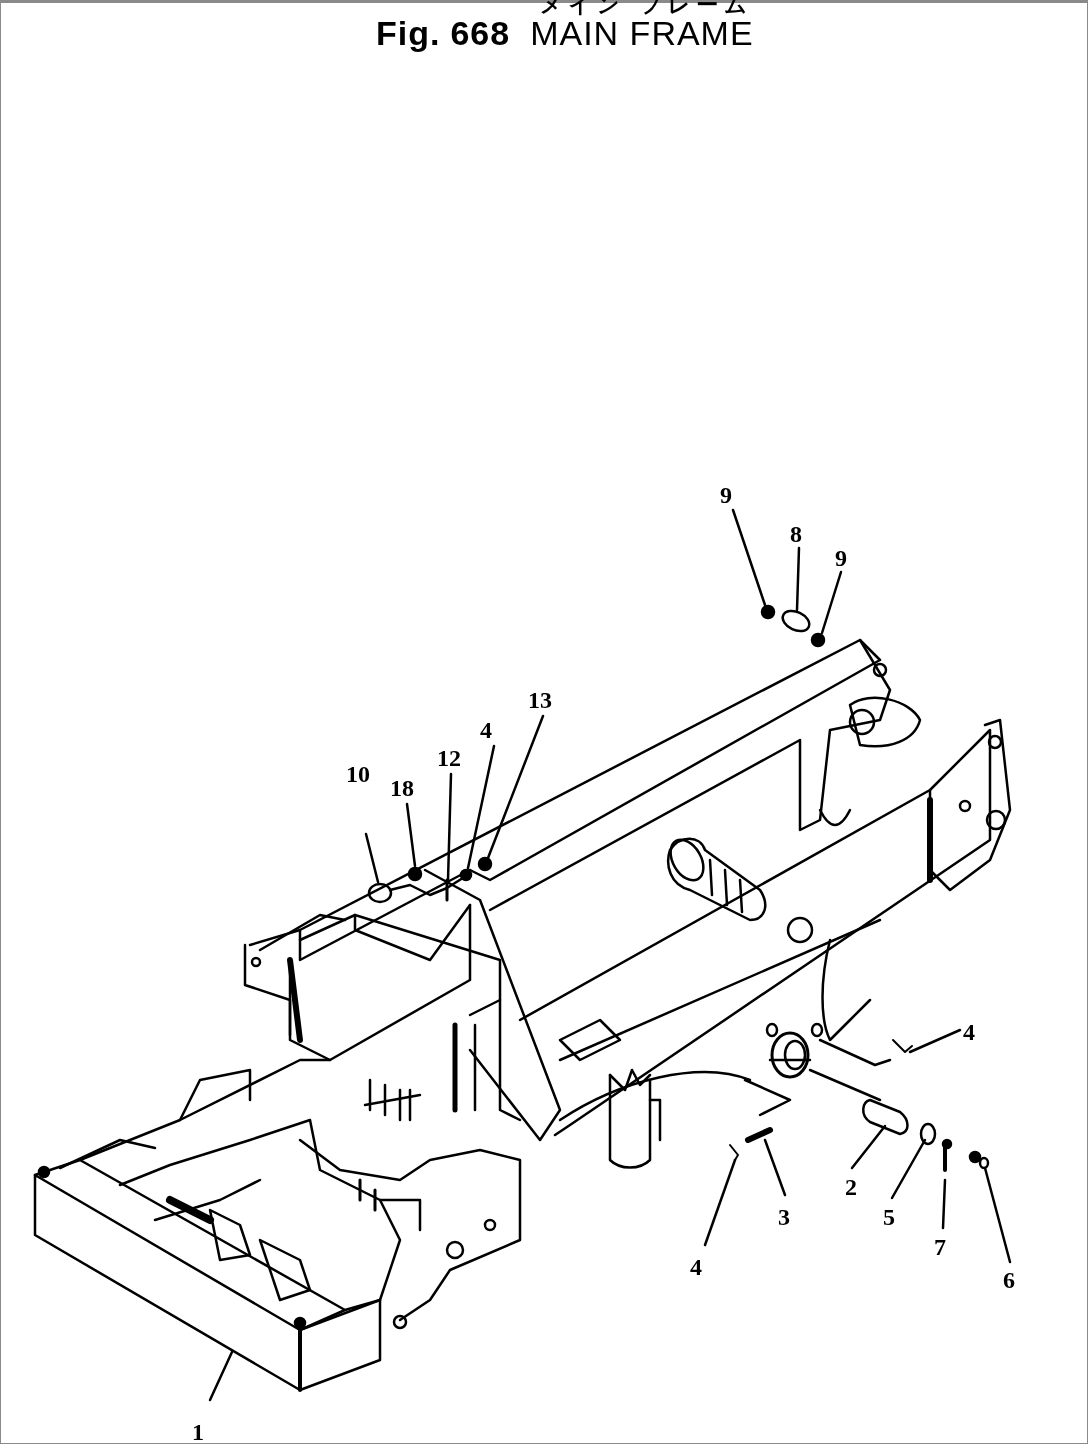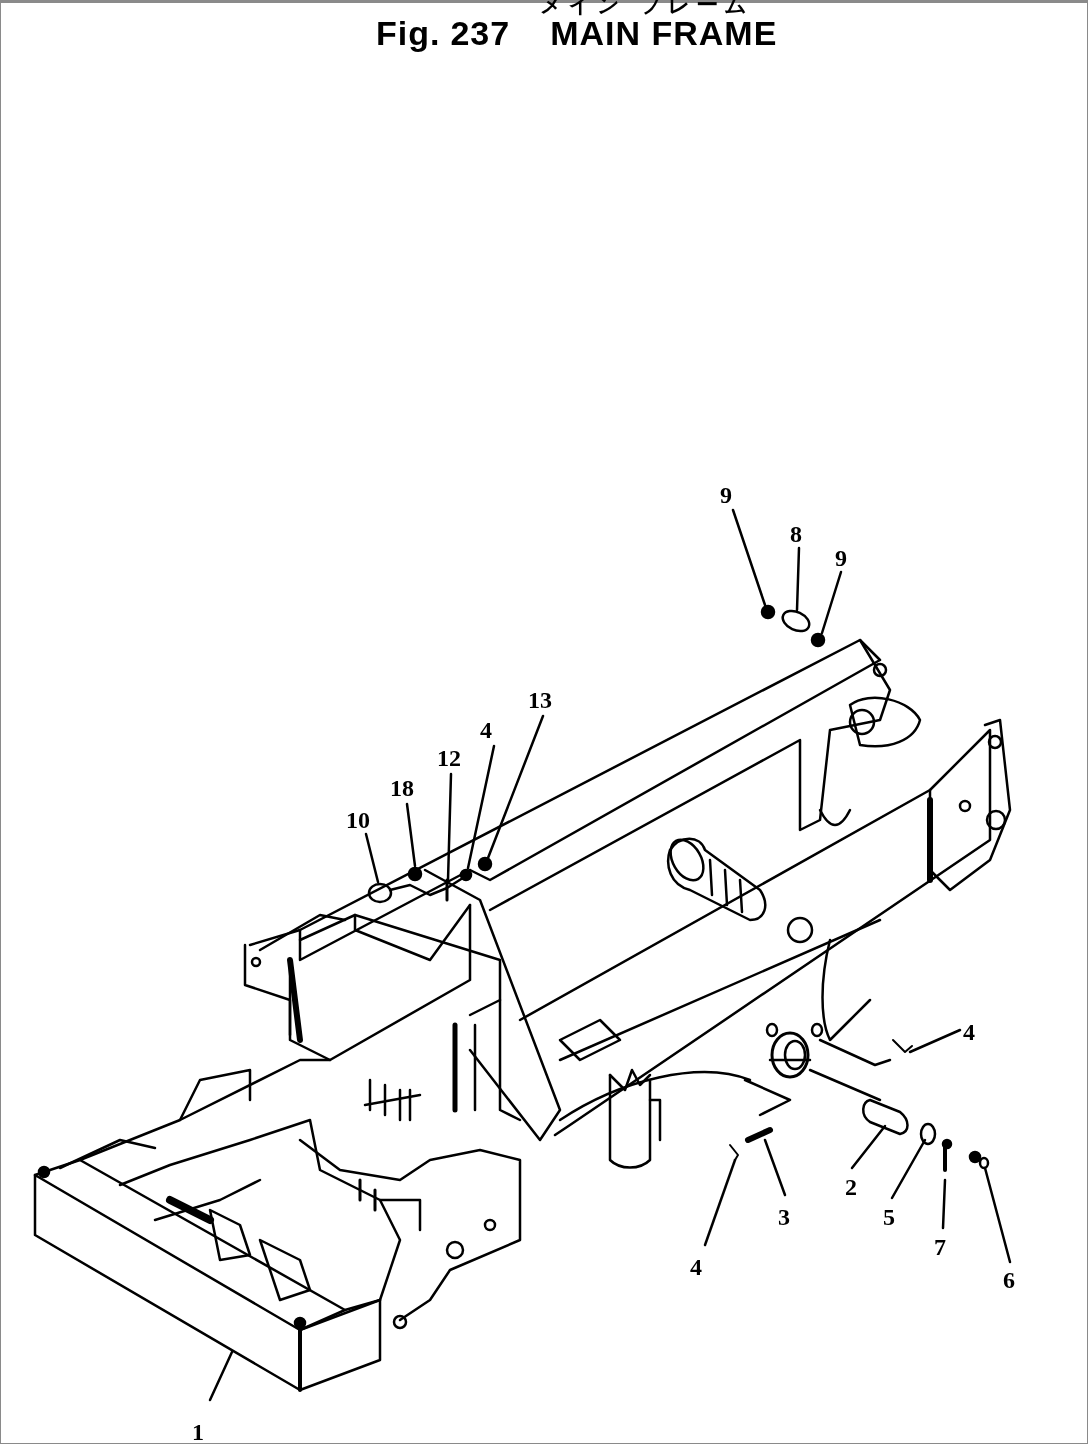--- a/index.html
+++ b/index.html
@@ -2,32 +2,32 @@
 <html><head>
 <meta charset="utf-8">
 <style>
   html, body { margin: 0; padding: 0; background: #ffffff; }
   body { width: 1090px; height: 1446px; position: relative; overflow: hidden; font-family: "DejaVu Sans", sans-serif; }
   .frame-border { position: absolute; left: 0; top: 0; width: 1088px; height: 1444px; border: 1px solid #8a8a8a; border-top: 3px solid #8a8a8a; box-sizing: border-box; }
   .title-jp { position: absolute; left: 540px; top: -10px; font-size: 22px; font-weight: bold; color: #000; letter-spacing: 6px; }
   .title { position: absolute; left: 376px; top: 14px; font-size: 34px; color: #000; font-family: "Liberation Sans", sans-serif; letter-spacing: 1px; }
   .title .fig { font-weight: bold; }
   .title .num { font-weight: bold; margin-left: 10px; }
-  .title .name { font-weight: bold; margin-left: 40px; }
+  .title .name { font-weight: normal; margin-left: 20px; }
   svg.diagram { position: absolute; left: 0; top: 0; }
   .callout { position: absolute; font-family: "Liberation Serif", serif; font-size: 24px; color: #000; font-weight: bold; line-height: 1; }
 </style>
 </head>
 <body>
 
 <div class="frame-border"></div>
 
 <div class="title-jp">メイン フレーム</div>
 <div class="title">
-  <span class="fig">Fig.</span><span class="num">237</span><span class="name">MAIN FRAME</span>
+  <span class="fig">Fig.</span><span class="num">668</span><span class="name">MAIN FRAME</span>
 </div>
 
 <svg class="diagram" width="1090" height="1446" viewBox="0 0 1090 1446" fill="none" stroke="#000" stroke-width="2.5" stroke-linejoin="round" stroke-linecap="round">
 
   <g>
     <path d="M35,1175 L300,1330 L300,1390 L35,1235 Z"></path>
     <path d="M35,1175 L80,1160 L345,1310 L300,1330"></path>
     <path d="M300,1390 L380,1360 L380,1300 L345,1310"></path>
     <path d="M300,1330 L380,1300"></path>
     <line x1="300" y1="1330" x2="300" y2="1390" stroke-width="4"></line>
@@ -165,17 +165,17 @@
 <div class="callout" style="left:845px;top:1175px;">2</div>
 <div class="callout" style="left:778px;top:1205px;">3</div>
 <div class="callout" style="left:963px;top:1020px;">4</div>
 <div class="callout" style="left:690px;top:1255px;">4</div>
 <div class="callout" style="left:883px;top:1205px;">5</div>
 <div class="callout" style="left:1003px;top:1268px;">6</div>
 <div class="callout" style="left:934px;top:1235px;">7</div>
 <div class="callout" style="left:790px;top:522px;">8</div>
 <div class="callout" style="left:720px;top:483px;">9</div>
 <div class="callout" style="left:835px;top:546px;">9</div>
-<div class="callout" style="left:346px;top:808px;text-align:center;">10</div>
+<div class="callout" style="left:346px;top:762px;text-align:center;">10</div>
 <div class="callout" style="left:390px;top:776px;">18</div>
 <div class="callout" style="left:437px;top:746px;">12</div>
 <div class="callout" style="left:528px;top:688px;">13</div>
 <div class="callout" style="left:480px;top:718px;">4</div>
 
 </body></html>

